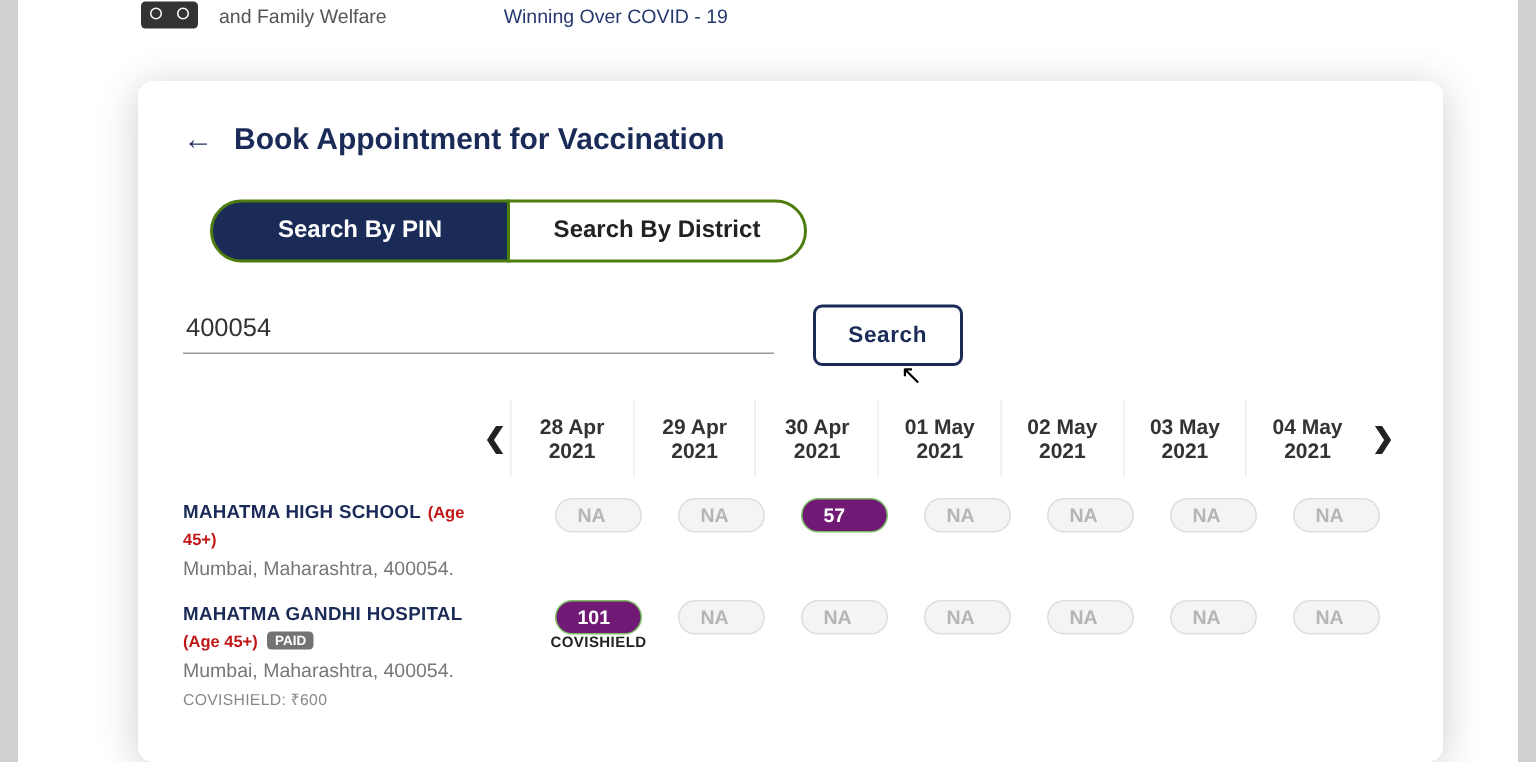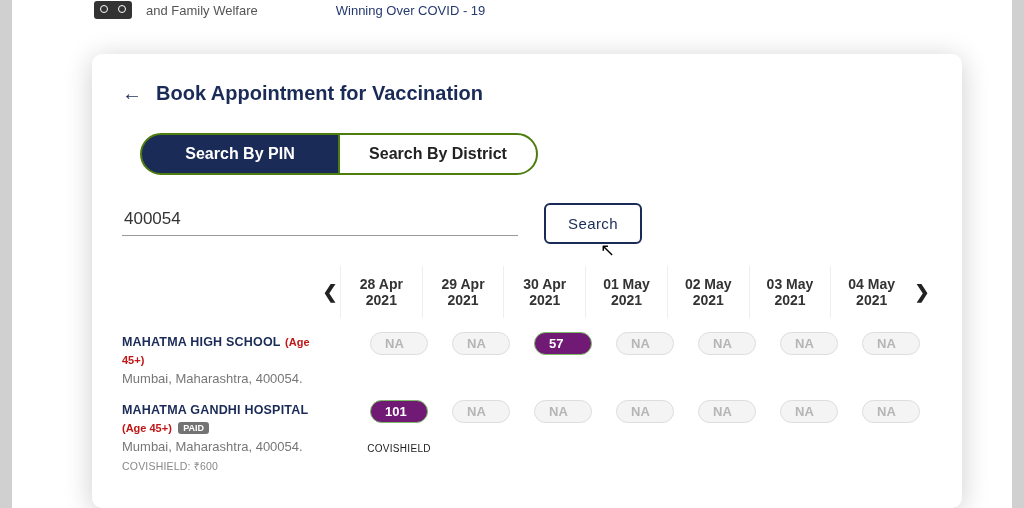--- a/index.html
+++ b/index.html
@@ -14,41 +14,41 @@
     .card{background:#fff;border-radius:10px;box-shadow:0 4px 28px rgba(0,0,0,.20);position:absolute;left:80px;right:50px;top:54px;bottom:0;padding:28px 30px 0;overflow:hidden}
     .title-row{display:flex;align-items:center;gap:14px}
     .back-arrow{font-size:20px;color:#1b2b58;font-weight:bold;cursor:pointer}
     .title{font-size:20px;font-weight:700;color:#1b2b58}
     .tab-row{display:flex;margin-top:28px;margin-left:18px}
     .tab{height:42px;width:200px;display:flex;align-items:center;justify-content:center;font-size:16px;font-weight:600;border:2px solid #4d7c0f;cursor:pointer}
     .tab-left{border-radius:24px 0 0 24px;background:#1b2b58;color:#fff}
     .tab-right{border-radius:0 24px 24px 0;background:#fff;color:#222;margin-left:-2px}
     .search-row{display:flex;align-items:flex-start;margin-top:28px;margin-left:0;width:520px;position:relative}
     .pin-input{flex:1;border:none;border-bottom:1px solid #999;font-size:17px;color:#333;padding:6px 2px;outline:none;background:transparent}
-    .search-btn{margin-left:26px;border:2px solid #1b2b58;border-radius:6px;background:#fff;color:#1b2b58;font-size:15px;font-weight:400;letter-spacing:.4px;padding:10px 22px;cursor:pointer}
+    .search-btn{margin-left:26px;border:2px solid #1b2b58;border-radius:6px;background:#fff;color:#1b2b58;font-size:15px;font-weight:700;letter-spacing:.4px;padding:10px 22px;cursor:pointer}
     .cursor-icon{position:absolute;left:478px;top:36px;font-size:18px;color:#000;pointer-events:none}
     .dates-wrap{display:flex;align-items:center;margin-top:22px;margin-left:198px}
     .chev{font-size:18px;color:#222;font-weight:bold;cursor:pointer;width:20px;text-align:center}
     .dates{display:flex;flex:1}
     .date-cell{flex:1;text-align:center;font-size:14px;font-weight:700;color:#333;padding:10px 4px;border-left:1px solid #eee}
     .date-cell:first-child{border-left:1px solid #eee}
     .date-cell span{display:block;font-weight:700}
     .center-row{display:flex;align-items:flex-start;margin-top:14px}
     .center-info{width:216px;padding-right:8px}
     .center-name{font-size:12.5px;font-weight:700;color:#1b2b58;letter-spacing:.2px}
     .age-tag{font-size:11px;font-weight:700;color:#c01616}
     .paid-badge{display:inline-block;background:#737373;color:#fff;font-size:9px;font-weight:700;padding:1px 5px;border-radius:3px;vertical-align:middle;margin-left:2px}
     .center-addr{font-size:13px;color:#777;margin-top:3px}
     .center-price{font-size:10.5px;color:#888;margin-top:5px;letter-spacing:.2px}
     .slots{display:flex;flex:1}
     .slot-cell{flex:1;display:flex;flex-direction:column;align-items:center;justify-content:flex-start}
     .pill{min-width:58px;padding:3px 14px;border-radius:14px;font-size:13px;font-weight:700;display:inline-block}
     .pill-na{background:#f4f4f4;border:1px solid #ddd;color:#b5b5b5}
     .pill-avail{background:#701a75;color:#fff;border:1px solid #7cbd66}
-    .vaccine{font-size:10px;font-weight:400;color:#222;margin-top:20px;letter-spacing:.3px}
+    .vaccine{font-size:10px;font-weight:700;color:#222;margin-top:0;letter-spacing:.3px}
   </style>
 </head>
 <body>
 
 <div class="page-bg">
   <div class="top-hint">
     <div class="top-logo"></div>
     <div class="top-hint-text">and Family Welfare</div>
     <div class="top-hint-text2">Winning Over COVID - 19</div>
   </div>

